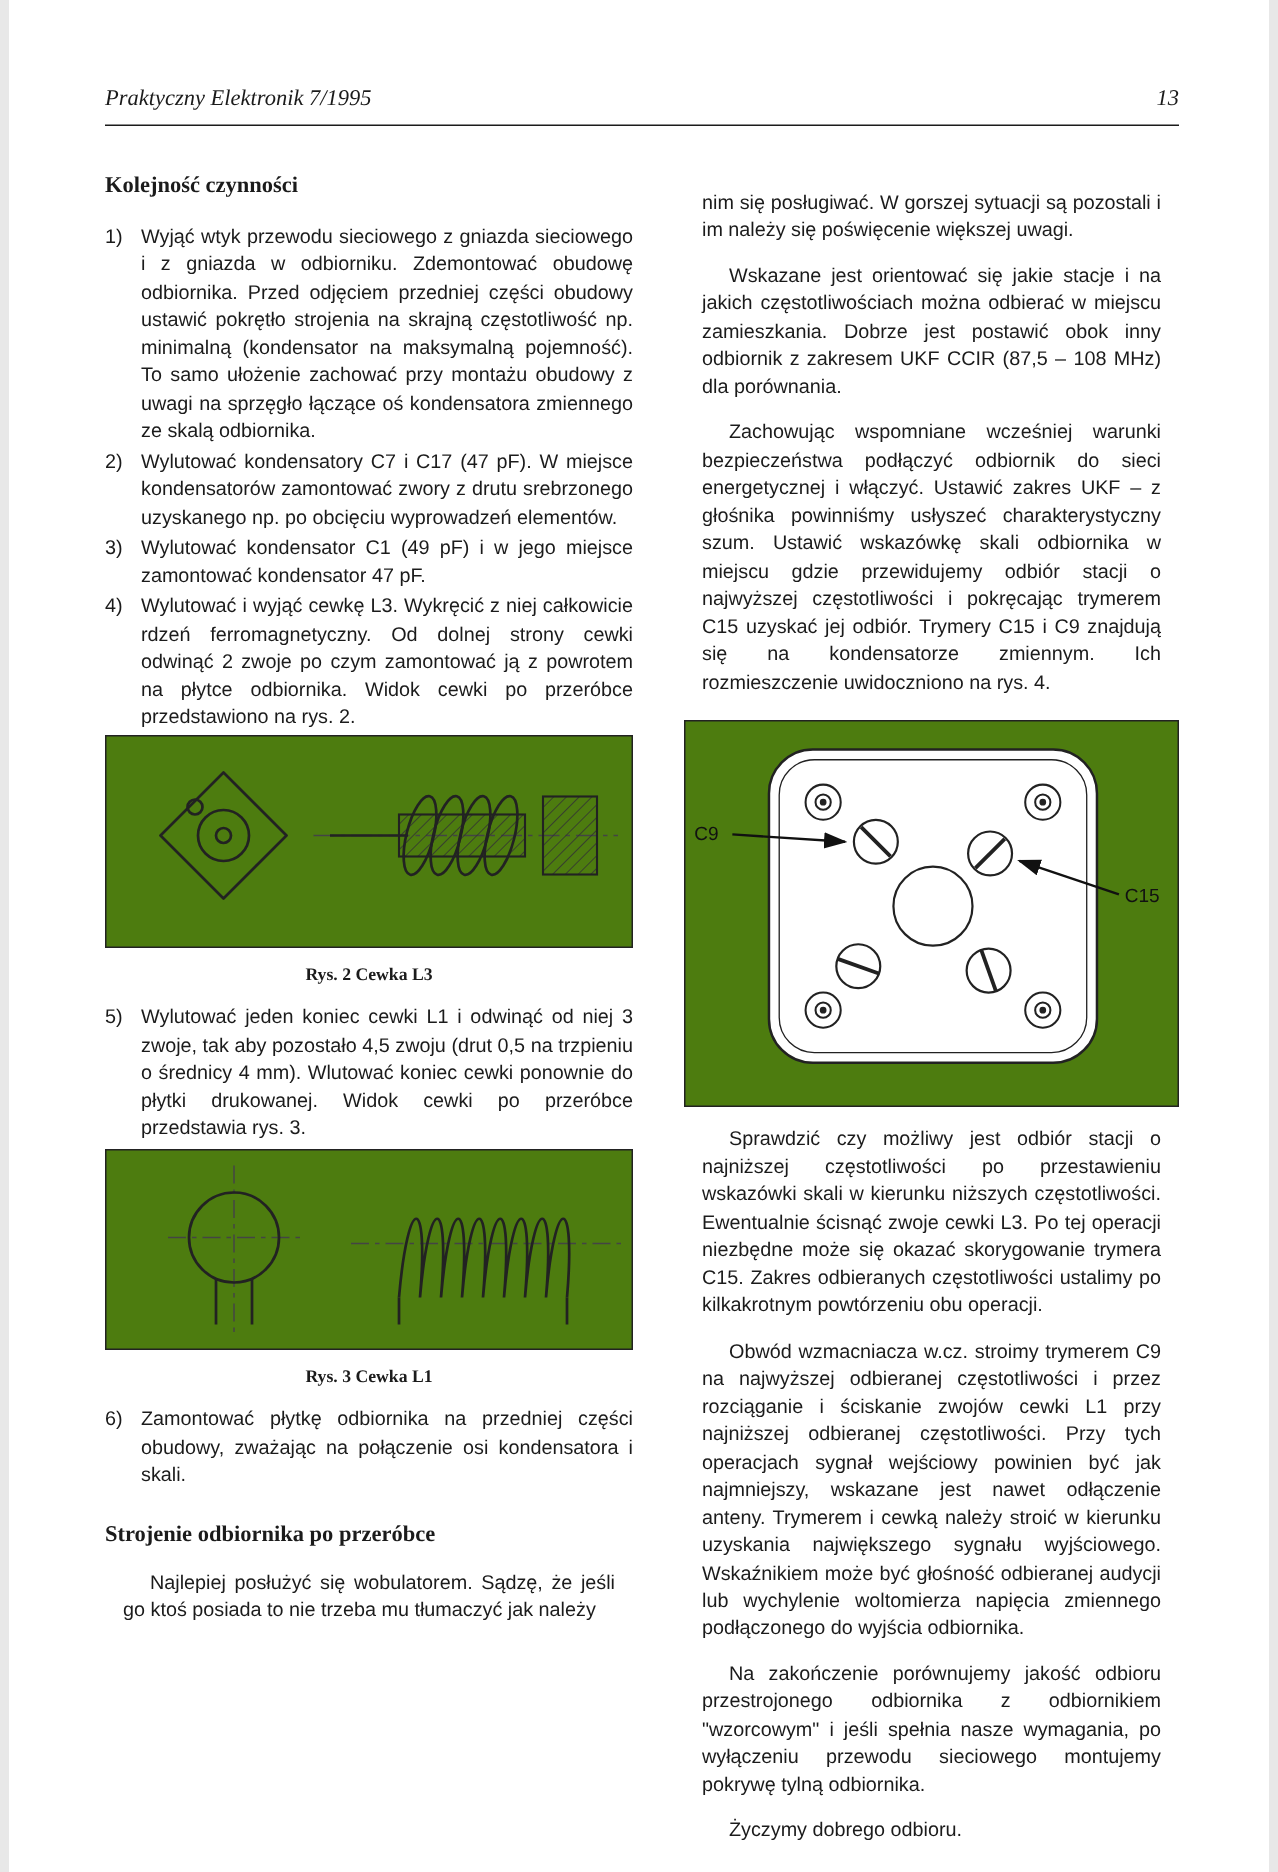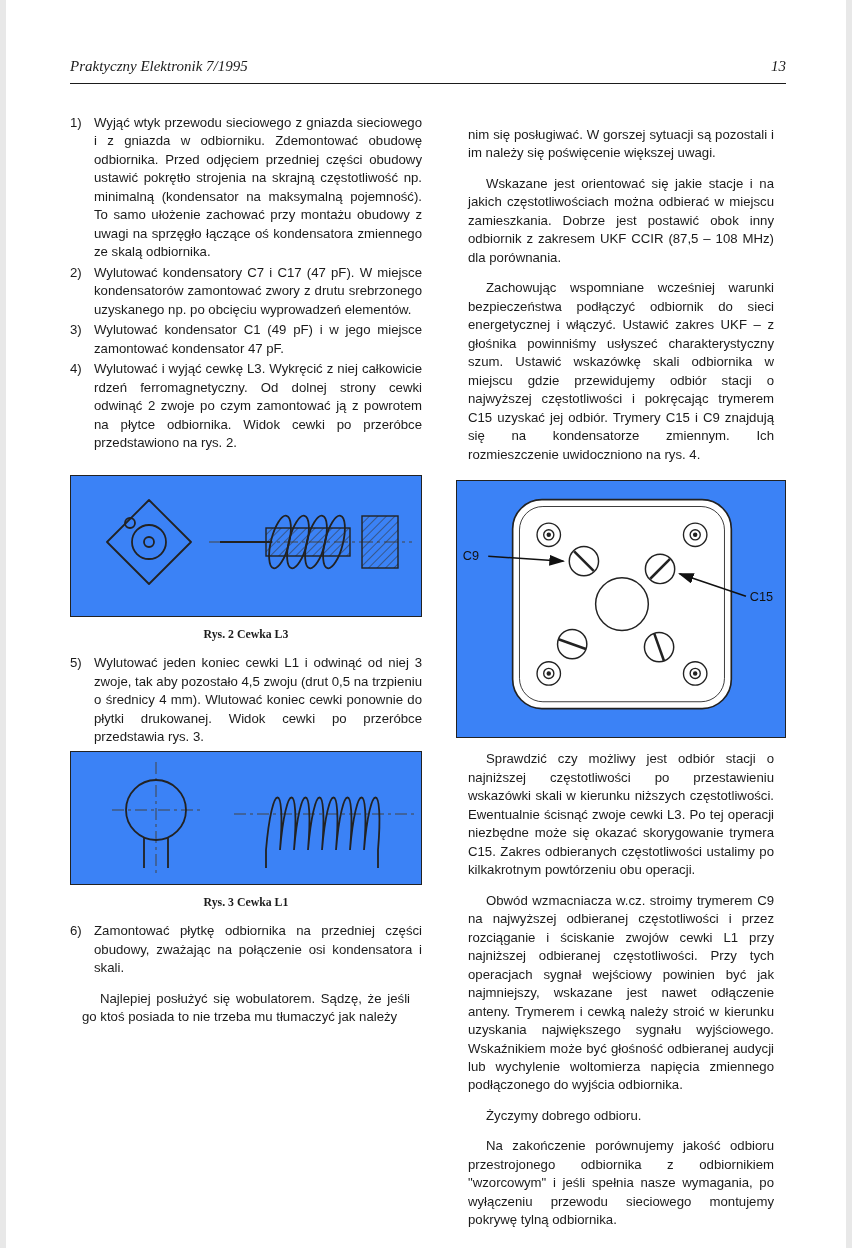--- a/index.html
+++ b/index.html
@@ -31,21 +31,21 @@
     margin:0 0 14px 0;
   }
   h2.mid{margin:20px 0 12px 0;}
   .step{position:relative;padding-left:24px;text-align:justify;margin:0 0 2px 0;}
   .step .num{position:absolute;left:0;top:0;}
   p{margin:12px;text-align:justify;}
   p.indent{text-indent:18px;}
   .fig{margin:10px 0 12px 0;}
   .figbox{
     border:1.5px solid #222;
-    background:#3b82f6;
+    background:#4d7c0f;
     display:flex;justify-content:center;align-items:center;
     padding:4px 2px;
   }
   .figcap{
     text-align:center;
     font-family:"Liberation Serif","DejaVu Serif",serif;
     font-weight:bold;
     font-size:11.8px;
     margin-top:9px;
   }
@@ -67,39 +67,40 @@
 
   <div class="header">
     <span>Praktyczny Elektronik 7/1995</span>
     <span>13</span>
   </div>
   <div class="rule"></div>
 
   <div class="columns">
 
     <div class="col-left">
+      <h2>Kolejność czynności</h2>
 
       <div class="step">
         <span class="num">1)</span>
         <span>Wyjąć wtyk przewodu sieciowego z gniazda sieciowego i z gniazda w odbiorniku. Zdemontować obudowę odbiornika. Przed odjęciem przedniej części obudowy ustawić pokrętło strojenia na skrajną częstotliwość np. minimalną (kondensator na maksymalną pojemność). To samo ułożenie zachować przy montażu obudowy z uwagi na sprzęgło łączące oś kondensatora zmiennego ze skalą odbiornika.</span>
       </div>
       <div class="step">
         <span class="num">2)</span>
         <span>Wylutować kondensatory C7 i C17 (47 pF). W miejsce kondensatorów zamontować zwory z drutu srebrzonego uzyskanego np. po obcięciu wyprowadzeń elementów.</span>
       </div>
       <div class="step">
         <span class="num">3)</span>
         <span>Wylutować kondensator C1 (49 pF) i w jego miejsce zamontować kondensator 47 pF.</span>
       </div>
       <div class="step">
         <span class="num">4)</span>
         <span>Wylutować i wyjąć cewkę L3. Wykręcić z niej całkowicie rdzeń ferromagnetyczny. Od dolnej strony cewki odwinąć 2 zwoje po czym zamontować ją z powrotem na płytce odbiornika. Widok cewki po przeróbce przedstawiono na rys. 2.</span>
       </div>
 
-      <figure class="fig" style="margin-top:22px;">
+      <figure class="fig" style="margin-top:2px;">
         <div class="figbox">
           <svg width="344" height="132" viewBox="0 0 344 132">
             <defs>
               <pattern id="hatch2" width="6" height="6" patternUnits="userSpaceOnUse" patternTransform="rotate(45)">
                 <line x1="0" y1="0" x2="0" y2="6" stroke="#333" stroke-width="1.1"></line>
               </pattern>
             </defs>
             <g fill="none" stroke="#222" stroke-width="1.8" stroke-linejoin="round">
               <path d="M75,20 L117,62 L75,104 L33,62 Z"></path>
               <circle cx="75" cy="62" r="17"></circle>
@@ -147,20 +148,21 @@
           </svg>
         </div>
         <figcaption class="figcap">Rys. 3 Cewka L1</figcaption>
       </figure>
 
       <div class="step">
         <span class="num">6)</span>
         <span>Zamontować płytkę odbiornika na przedniej części obudowy, zważając na połączenie osi kondensatora i skali.</span>
       </div>
 
+      <h2 class="mid">Strojenie odbiornika po przeróbce</h2>
       <p class="indent">Najlepiej posłużyć się wobulatorem. Sądzę, że jeśli go ktoś posiada to nie trzeba mu tłumaczyć jak należy</p>
     </div>
 
     <div class="col-right">
       <p>nim się posługiwać. W gorszej sytuacji są pozostali i im należy się poświęcenie większej uwagi.</p>
       <p class="indent">Wskazane jest orientować się jakie stacje i na jakich częstotliwościach można odbierać w miejscu zamieszkania. Dobrze jest postawić obok inny odbiornik z zakresem UKF CCIR (87,5 – 108 MHz) dla porównania.</p>
       <p class="indent">Zachowując wspomniane wcześniej warunki bezpieczeństwa podłączyć odbiornik do sieci energetycznej i włączyć. Ustawić zakres UKF – z głośnika powinniśmy usłyszeć charakterystyczny szum. Ustawić wskazówkę skali odbiornika w miejscu gdzie przewidujemy odbiór stacji o najwyższej częstotliwości i pokręcając trymerem C15 uzyskać jej odbiór. Trymery C15 i C9 znajdują się na kondensatorze zmiennym. Ich rozmieszczenie uwidoczniono na rys. 4.</p>
 
       <figure class="fig fig4wrap">
         <div class="figbox" style="padding:8px 0;">
@@ -208,20 +210,20 @@
             <line x1="32" y1="66" x2="109" y2="71" stroke="#111" stroke-width="1.6" marker-end="url(#arh)"></line>
             <line x1="296" y1="107" x2="228" y2="84" stroke="#111" stroke-width="1.6" marker-end="url(#arh)"></line>
             <text x="6" y="70" font-size="13" fill="#111">C9</text>
             <text x="300" y="112" font-size="13" fill="#111">C15</text>
           </svg>
         </div>
       </figure>
 
       <p class="indent">Sprawdzić czy możliwy jest odbiór stacji o najniższej częstotliwości po przestawieniu wskazówki skali w kierunku niższych częstotliwości. Ewentualnie ścisnąć zwoje cewki L3. Po tej operacji niezbędne może się okazać skorygowanie trymera C15. Zakres odbieranych częstotliwości ustalimy po kilkakrotnym powtórzeniu obu operacji.</p>
       <p class="indent">Obwód wzmacniacza w.cz. stroimy trymerem C9 na najwyższej odbieranej częstotliwości i przez rozciąganie i ściskanie zwojów cewki L1 przy najniższej odbieranej częstotliwości. Przy tych operacjach sygnał wejściowy powinien być jak najmniejszy, wskazane jest nawet odłączenie anteny. Trymerem i cewką należy stroić w kierunku uzyskania największego sygnału wyjściowego. Wskaźnikiem może być głośność odbieranej audycji lub wychylenie woltomierza napięcia zmiennego podłączonego do wyjścia odbiornika.</p>
+      <p class="indent">Na zakończenie porównujemy jakość odbioru przestrojonego odbiornika z odbiornikiem "wzorcowym" i jeśli spełnia nasze wymagania, po wyłączeniu przewodu sieciowego montujemy pokrywę tylną odbiornika.</p>
       <p class="indent">Życzymy dobrego odbioru.</p>
-      <p class="indent">Na zakończenie porównujemy jakość odbioru przestrojonego odbiornika z odbiornikiem "wzorcowym" i jeśli spełnia nasze wymagania, po wyłączeniu przewodu sieciowego montujemy pokrywę tylną odbiornika.</p>
 
       <div class="sig">◇ R. K.</div>
     </div>
 
   </div>
 </div>
 
 </body></html>

